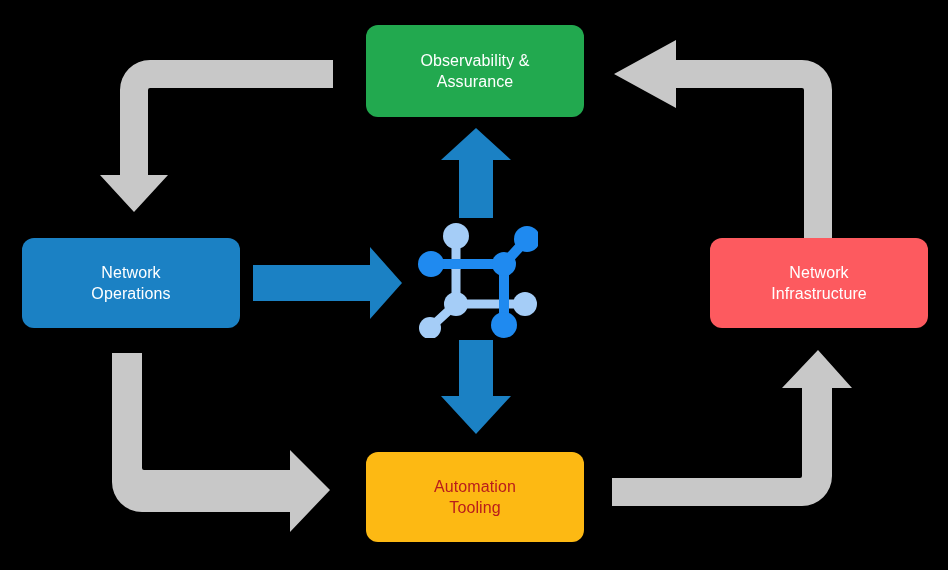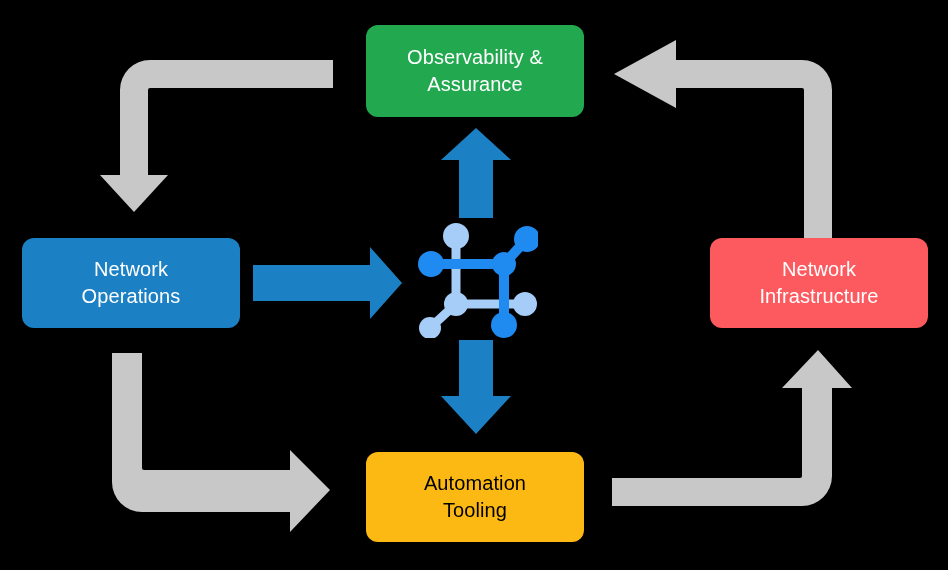--- a/index.html
+++ b/index.html
@@ -16,21 +16,21 @@
     font-family: "Liberation Sans", sans-serif;
   }
   .node-box {
     position: absolute;
     border-radius: 12px;
     display: flex;
     align-items: center;
     justify-content: center;
     text-align: center;
     color: #ffffff;
-    font-size: 20px;
+    font-size: 16px;
     line-height: 1.33;
     letter-spacing: 0.1px;
     box-sizing: border-box;
     padding: 4px 10px;
     white-space: pre-line;
   }
   #box-observability {
     left: 366px; top: 25px; width: 218px; height: 92px;
   }
   #box-operations {
@@ -121,16 +121,16 @@
 
   <div class="node-box" id="box-observability" style="background: rgb(34, 169, 79); color: rgb(255, 255, 255);">Observability &amp;
 Assurance</div>
 
   <div class="node-box" id="box-operations" style="background: rgb(27, 129, 196); color: rgb(255, 255, 255);">Network
 Operations</div>
 
   <div class="node-box" id="box-infrastructure" style="background: rgb(253, 90, 95); color: rgb(255, 255, 255);">Network
 Infrastructure</div>
 
-  <div class="node-box" id="box-automation" style="background: rgb(253, 185, 19); color: #000000;">Automation
+  <div class="node-box" id="box-automation" style="background: rgb(253, 185, 19); color: #b91c1c;">Automation
 Tooling</div>
 
 </div>
 
 </body></html>

